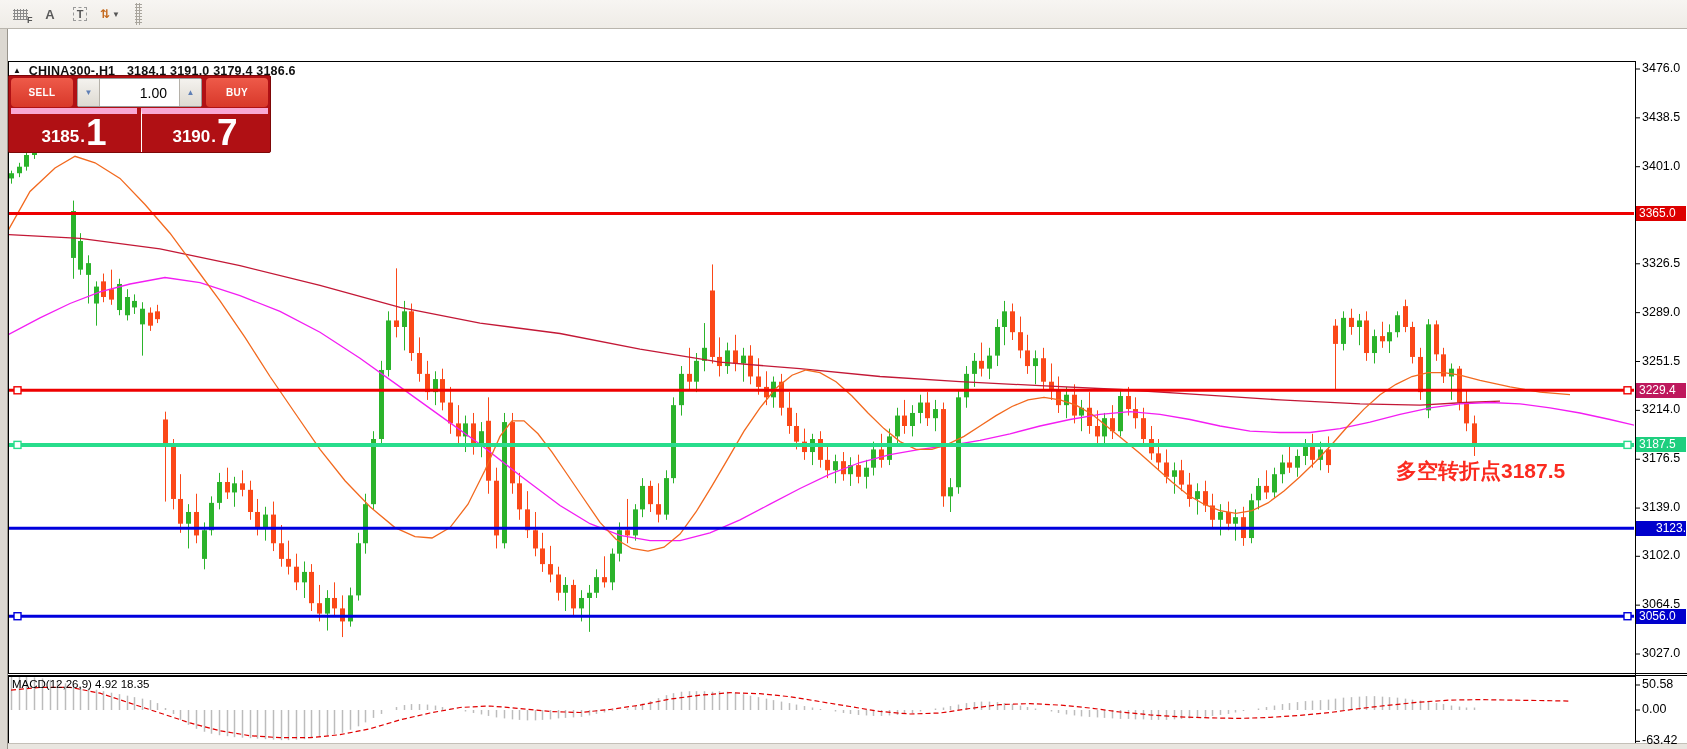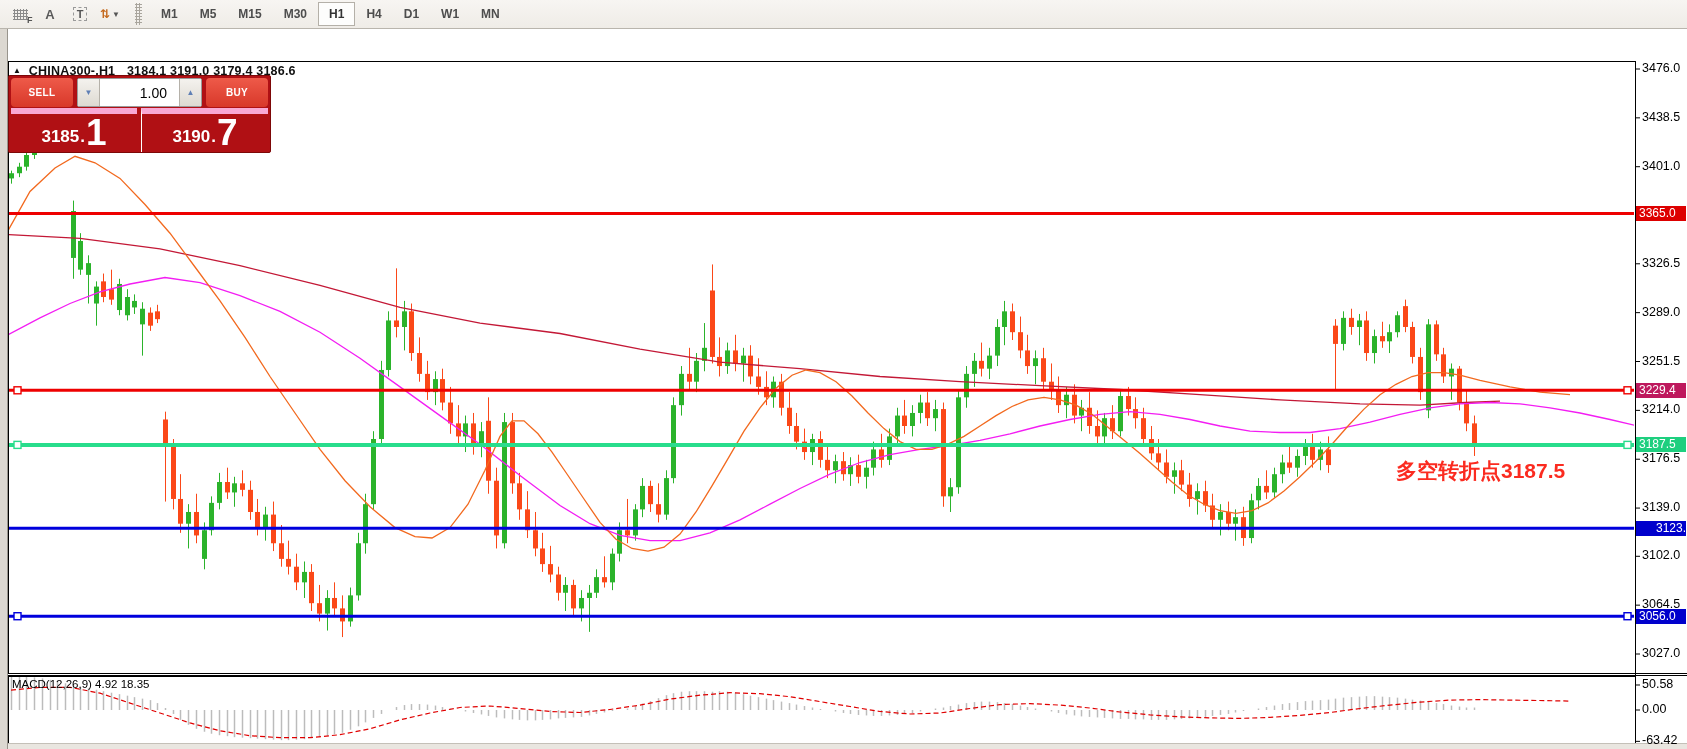--- a/index.html
+++ b/index.html
@@ -123,31 +123,20 @@
     <span>A</span>
   </div>
   <div class="tool-btn">
     <span class="tbox">T</span>
   </div>
   <div class="tool-btn">
     <span class="arrows-ico">⇅</span>
     <span class="caret">▼</span>
   </div>
   <div class="drag-handle"></div>
-  <div id="tf-container" style="display: flex;">
-      <div class="tf-btn">M1</div>
-      <div class="tf-btn">M5</div>
-      <div class="tf-btn">M15</div>
-      <div class="tf-btn">M30</div>
-      <div class="tf-btn active">H1</div>
-      <div class="tf-btn">H4</div>
-      <div class="tf-btn">D1</div>
-      <div class="tf-btn">W1</div>
-      <div class="tf-btn">MN</div>
-    </div>
 </div>
 
 <div class="chart-window">
   <svg id="chart-svg" width="1687" height="749" viewBox="0 0 1687 749">
       <rect x="8.5" y="33.5" width="1627" height="612" fill="#fff" stroke="#000" stroke-width="1"></rect>
       <rect x="8.5" y="648.5" width="1627" height="75" fill="#fff" stroke="#000" stroke-width="1"></rect>
       <line x1="1" y1="645.5" x2="1687" y2="645.5" stroke="#000"></line>
       <line x1="1" y1="647.5" x2="1687" y2="647.5" stroke="#000"></line>
       <defs>
         <clipPath id="mainClip">

